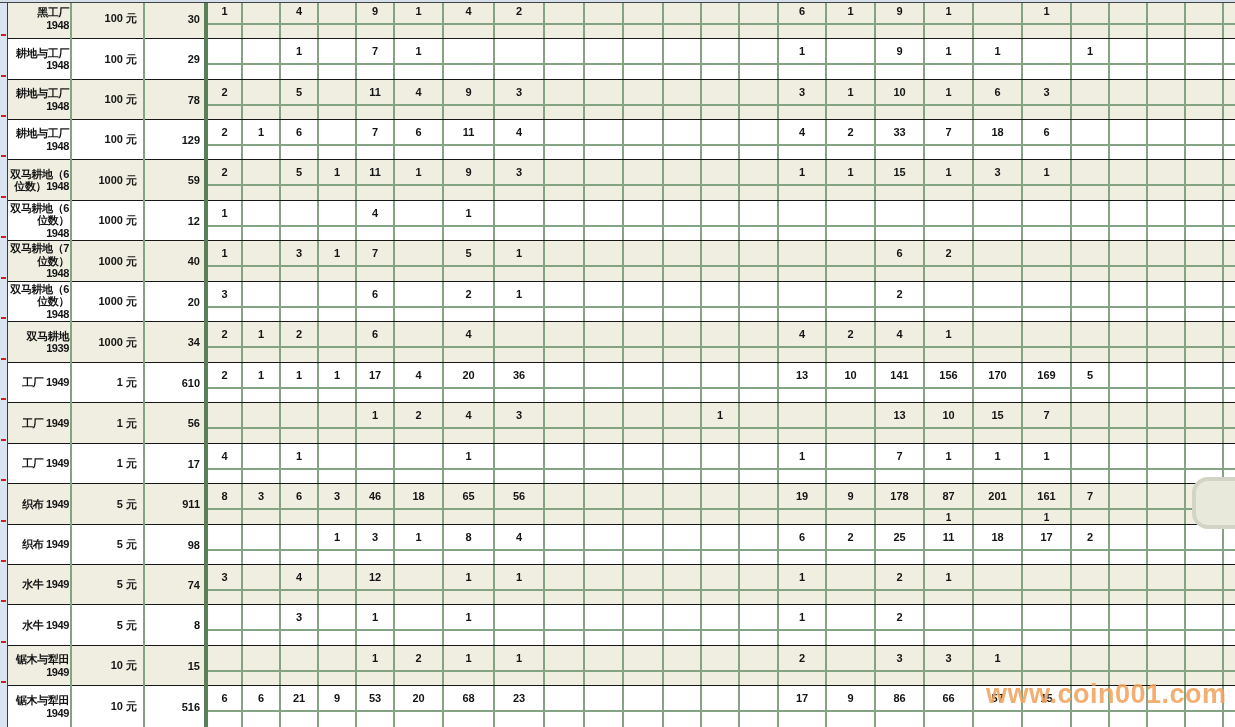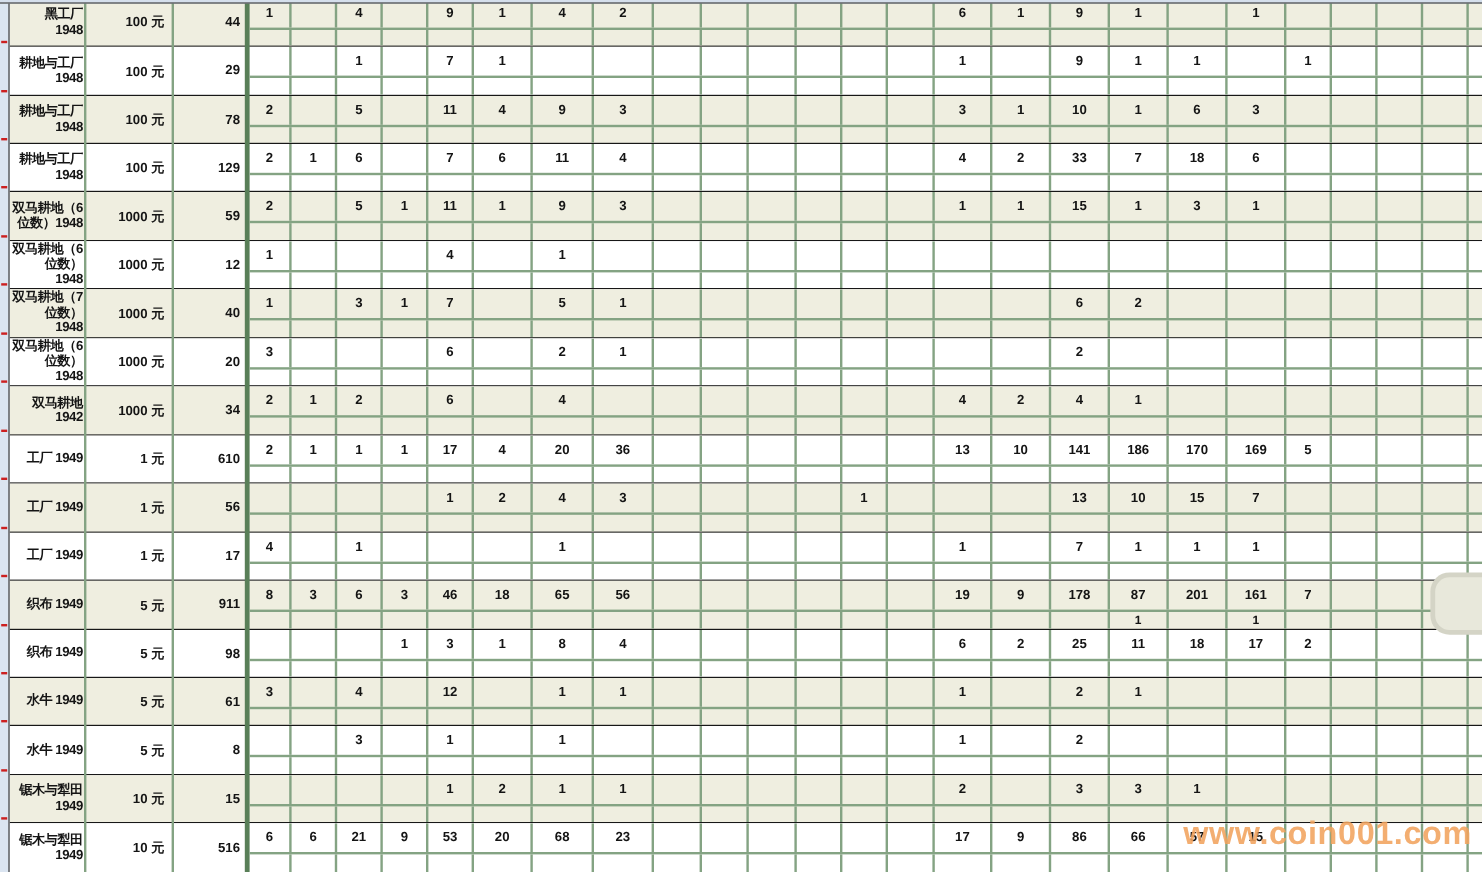--- a/index.html
+++ b/index.html
@@ -43,21 +43,21 @@
 </style>
 </head>
 <body>
 
 <div id="app">
   <div id="sheet">
       <div class="row" style="top: -1px; height: 40px; background: rgb(239, 238, 224);">
         <div class="lbl">黑工厂
 1948</div>
         <div class="den">100 元</div>
-        <div class="tot">44</div>
+        <div class="tot">30</div>
         <div class="grid">
           <div class="gr-main">
             <div class="cell" style="width: 35px;">1</div>
             <div class="cell" style="width: 38px;"></div>
             <div class="cell" style="width: 38px;">4</div>
             <div class="cell" style="width: 38px;"></div>
             <div class="cell" style="width: 38px;">9</div>
             <div class="cell" style="width: 49px;">1</div>
             <div class="cell" style="width: 51px;">4</div>
             <div class="cell" style="width: 50px;">2</div>
@@ -540,21 +540,21 @@
             <div class="cell" style="width: 38px;"></div>
             <div class="cell" style="width: 38px;"></div>
             <div class="cell" style="width: 38px;"></div>
             <div class="cell" style="width: 38px;"></div>
             <div class="cell" style="width: 40px;"></div>
           </div>
         </div>
       </div>
       <div class="row" style="top: 322px; height: 41px; background: rgb(239, 238, 224);">
         <div class="lbl">双马耕地
-1942</div>
+1939</div>
         <div class="den">1000 元</div>
         <div class="tot">34</div>
         <div class="grid">
           <div class="gr-main">
             <div class="cell" style="width: 35px;">2</div>
             <div class="cell" style="width: 38px;">1</div>
             <div class="cell" style="width: 38px;">2</div>
             <div class="cell" style="width: 38px;"></div>
             <div class="cell" style="width: 38px;">6</div>
             <div class="cell" style="width: 49px;"></div>
@@ -623,21 +623,21 @@
             <div class="cell" style="width: 50px;">36</div>
             <div class="cell" style="width: 40px;"></div>
             <div class="cell" style="width: 39px;"></div>
             <div class="cell" style="width: 40px;"></div>
             <div class="cell" style="width: 38px;"></div>
             <div class="cell" style="width: 38px;"></div>
             <div class="cell" style="width: 39px;"></div>
             <div class="cell" style="width: 48px;">13</div>
             <div class="cell" style="width: 49px;">10</div>
             <div class="cell" style="width: 49px;">141</div>
-            <div class="cell" style="width: 49px;">186</div>
+            <div class="cell" style="width: 49px;">156</div>
             <div class="cell" style="width: 49px;">170</div>
             <div class="cell" style="width: 49px;">169</div>
             <div class="cell" style="width: 38px;">5</div>
             <div class="cell" style="width: 38px;"></div>
             <div class="cell" style="width: 38px;"></div>
             <div class="cell" style="width: 38px;"></div>
             <div class="cell" style="width: 40px;"></div>
           </div>
           <div class="gr-sub">
             <div class="cell" style="width: 35px;"></div>
@@ -908,21 +908,21 @@
             <div class="cell" style="width: 38px;"></div>
             <div class="cell" style="width: 38px;"></div>
             <div class="cell" style="width: 38px;"></div>
             <div class="cell" style="width: 40px;"></div>
           </div>
         </div>
       </div>
       <div class="row" style="top: 565px; height: 40px; background: rgb(239, 238, 224);">
         <div class="lbl">水牛  1949</div>
         <div class="den">5 元</div>
-        <div class="tot">61</div>
+        <div class="tot">74</div>
         <div class="grid">
           <div class="gr-main">
             <div class="cell" style="width: 35px;">3</div>
             <div class="cell" style="width: 38px;"></div>
             <div class="cell" style="width: 38px;">4</div>
             <div class="cell" style="width: 38px;"></div>
             <div class="cell" style="width: 38px;">12</div>
             <div class="cell" style="width: 49px;"></div>
             <div class="cell" style="width: 51px;">1</div>
             <div class="cell" style="width: 50px;">1</div>

